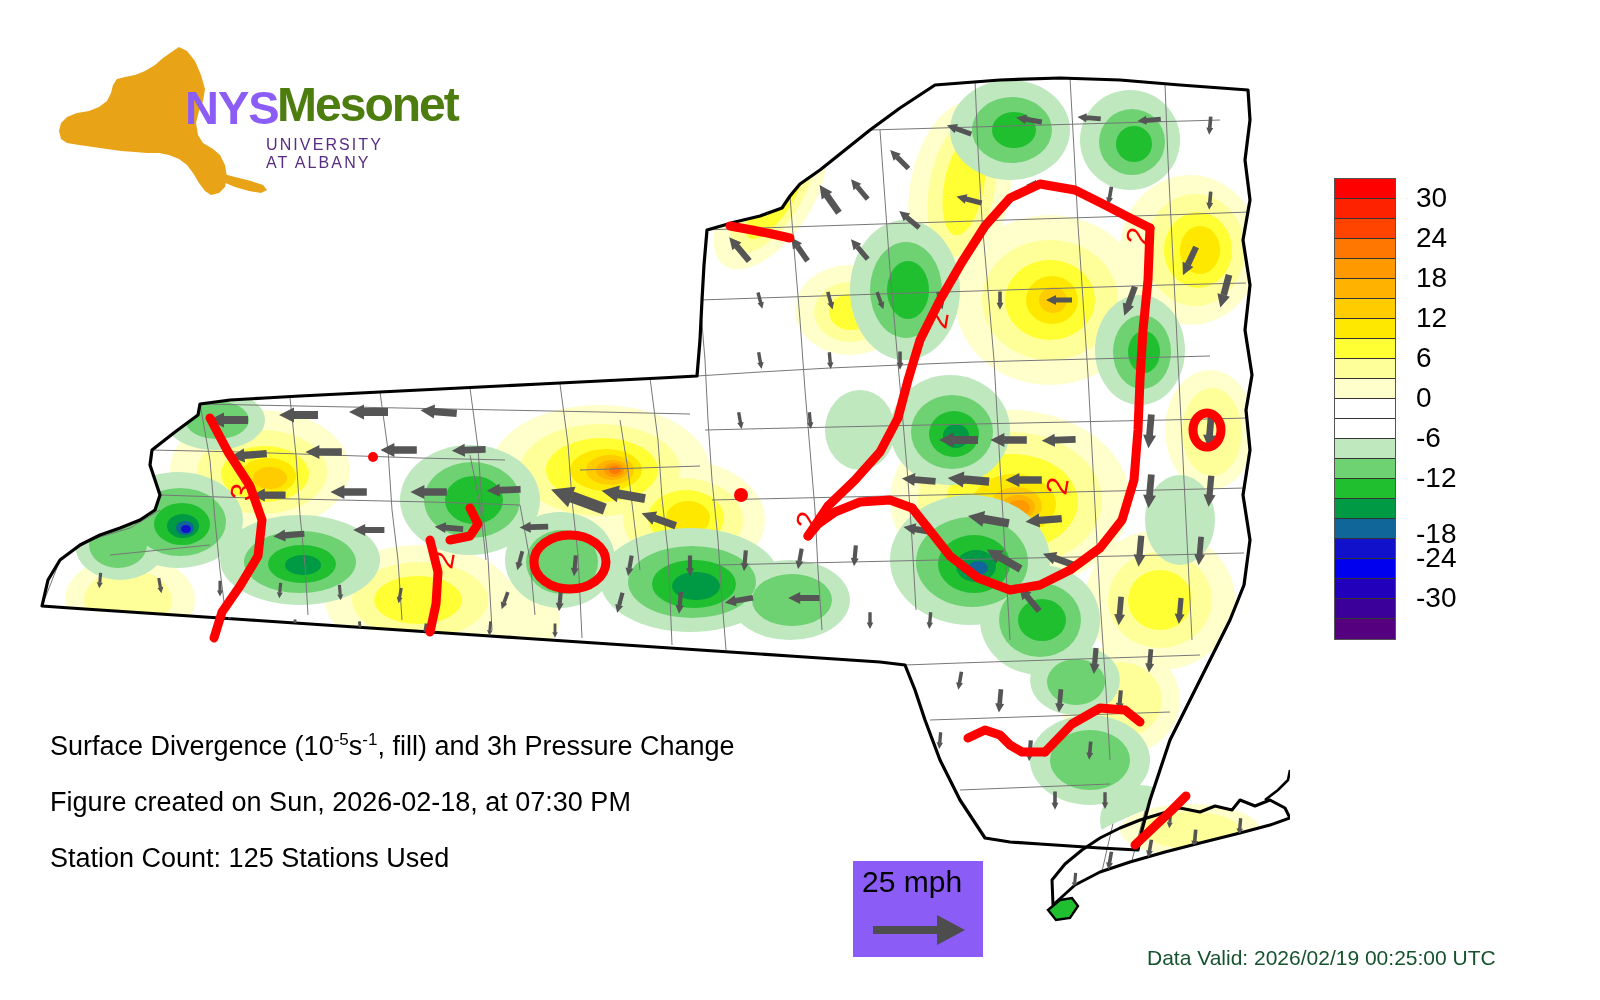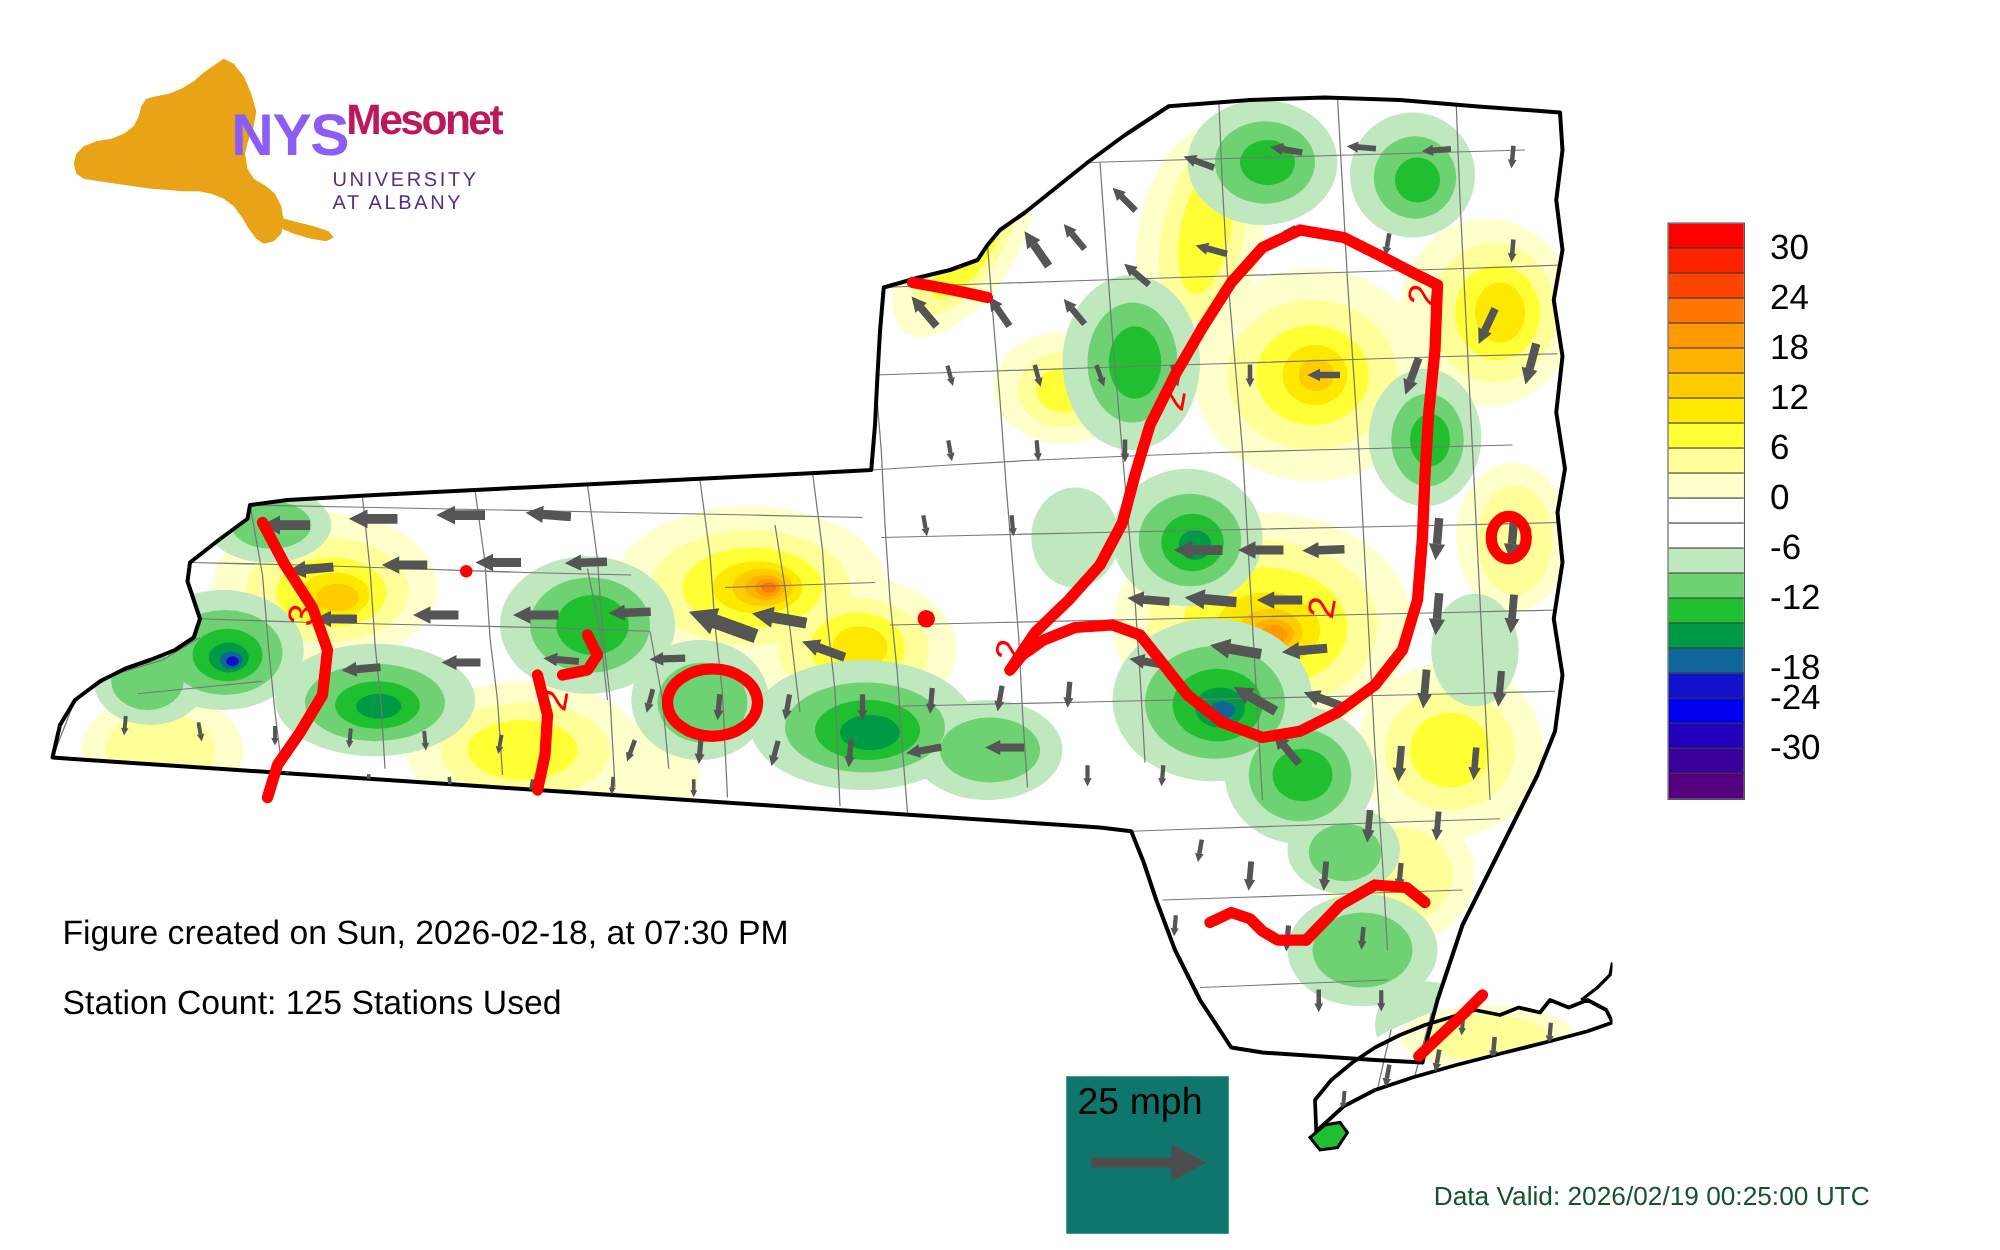--- a/index.html
+++ b/index.html
@@ -4,22 +4,22 @@
 <style>
   html,body{margin:0;padding:0;background:#ffffff;}
   body{width:1600px;height:1000px;position:relative;overflow:hidden;
        font-family:"Liberation Sans",sans-serif;color:#000;}
 
   
   #logo{position:absolute;left:55px;top:45px;width:345px;height:150px;}
   #logo svg{position:absolute;left:0;top:0;}
   .logo-nys{position:absolute;left:130px;top:35px;font-size:47px;font-weight:bold;
             color:#8b5cf6;letter-spacing:-1px;font-family:"Liberation Sans",sans-serif;}
-  .logo-meso{position:absolute;left:222px;top:32px;font-size:34px;font-weight:bold;
-             color:#be185d;letter-spacing:-2px;font-family:"Liberation Sans",sans-serif;}
+  .logo-meso{position:absolute;left:222px;top:32px;font-size:48px;font-weight:bold;
+             color:#4d7c0f;letter-spacing:-2px;font-family:"Liberation Sans",sans-serif;}
   .logo-univ{position:absolute;left:211px;top:91px;font-size:16px;font-weight:normal;
              color:#582C83;letter-spacing:2.1px;font-family:"Liberation Sans",sans-serif;}
 
   
   #map-area{position:absolute;left:0;top:0;width:1290px;height:950px;}
   #map-svg{display:block;}
 
   
   #colorbar{position:absolute;left:1334px;top:178px;width:60px;height:460px;
             border:1px solid #555;box-sizing:content-box;}
@@ -29,22 +29,22 @@
   .cb-lab{position:absolute;left:12px;font-size:28px;line-height:28px;
           font-family:"Liberation Sans",sans-serif;color:#000;width:80px;text-align:left;}
 
   
   #captions{position:absolute;left:50px;top:718px;width:900px;}
   .cap-line{font-size:27px;line-height:56px;color:#000;white-space:nowrap;
             font-family:"Liberation Sans",sans-serif;}
   .sup{font-size:17px;vertical-align:super;line-height:0;}
 
   
-  #windscale{position:absolute;left:853px;top:861px;width:130px;height:126px;
-             background:#0f766e;}
+  #windscale{position:absolute;left:853px;top:861px;width:130px;height:96px;
+             background:#8b5cf6;}
   #windscale .ws-text{position:absolute;left:9px;top:4px;font-size:30px;color:#000;
              font-family:"Liberation Sans",sans-serif;white-space:nowrap;}
   #windscale .ws-arrow{position:absolute;left:18px;top:52px;}
 
   
   #datavalid{position:absolute;left:1147px;top:946px;font-size:21px;color:#14532d;
              white-space:nowrap;font-family:"Liberation Sans",sans-serif;}
 </style>
 </head>
 <body>
@@ -768,20 +768,23 @@
     <div class="cb-lab" style="top: 166px;">6</div>
     <div class="cb-lab" style="top: 206px;">0</div>
     <div class="cb-lab" style="top: 246px;">-6</div>
     <div class="cb-lab" style="top: 286px;">-12</div>
     <div class="cb-lab" style="top: 326px; margin-top: 16px;">-18</div>
     <div class="cb-lab" style="top: 366px;">-24</div>
     <div class="cb-lab" style="top: 406px;">-30</div>
   </div>
 
 <div id="captions">
+  <div class="cap-line">
+    <span>Surface Divergence (10</span><span class="sup">-5</span><span>s</span><span class="sup">-1</span><span>, fill) and 3h Pressure Change</span>
+  </div>
   <div class="cap-line">Figure created on Sun, 2026-02-18, at 07:30 PM</div>
   <div class="cap-line">Station Count: 125 Stations Used</div>
 </div>
 
 <div id="windscale">
   <span class="ws-text">25 mph</span>
   <svg class="ws-arrow" width="96" height="34" viewBox="0 0 96 34">
     <path d="M2 13 L66 13 L66 2 L94 17 L66 32 L66 21 L2 21 Z" fill="#4d4d4d"></path>
   </svg>
 </div>

